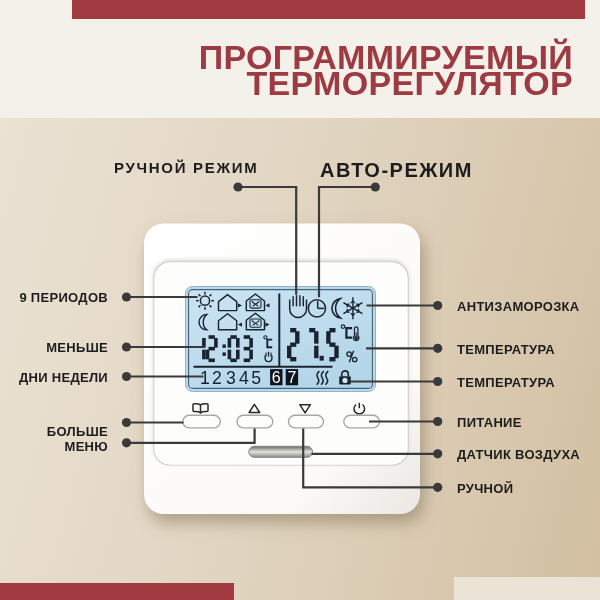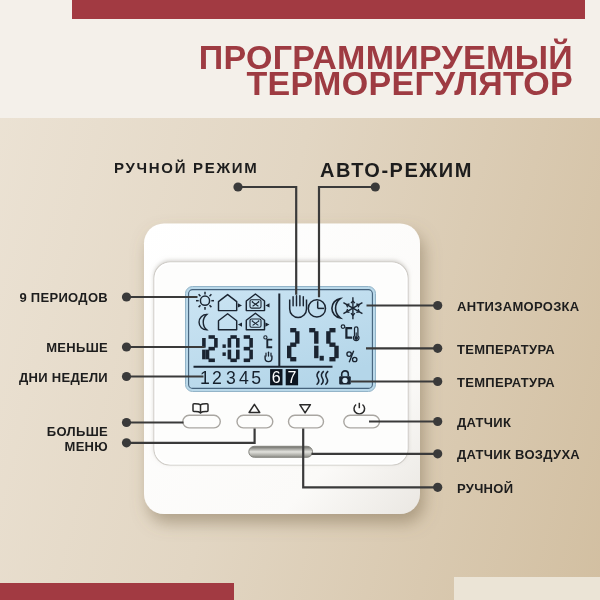--- a/index.html
+++ b/index.html
@@ -36,21 +36,21 @@
 <div class="lbl lbl-l" style="top:440px;">МЕНЮ</div>
 
 <div class="lbl lbl-l" style="top:425px;padding-left:8px;">БОЛЬШЕ</div>
 
 <div class="lbl lbl-r" style="top:300px;">АНТИЗАМОРОЗКА</div>
 
 <div class="lbl lbl-r" style="top:342.5px;">ТЕМПЕРАТУРА</div>
 
 <div class="lbl lbl-r" style="top:376px;">ТЕМПЕРАТУРА</div>
 
-<div class="lbl lbl-r" style="top:416px;">ДАТЧИК</div>
+<div class="lbl lbl-r" style="top:416px;">ПИТАНИЕ</div>
 
 <div class="lbl lbl-r" style="top:448px;text-align:right;">ДАТЧИК ВОЗДУХА</div>
 
 <div class="lbl lbl-r" style="top:482px;">РУЧНОЙ</div>
 
 <svg class="abs" style="left:0;top:0;" width="600" height="600" viewBox="0 0 600 600">
   <defs>
     <linearGradient id="bodyg" x1="0" y1="0" x2="1" y2="1">
       <stop offset="0" stop-color="#ffffff"></stop>
       <stop offset="0.75" stop-color="#fbfaf8"></stop>

